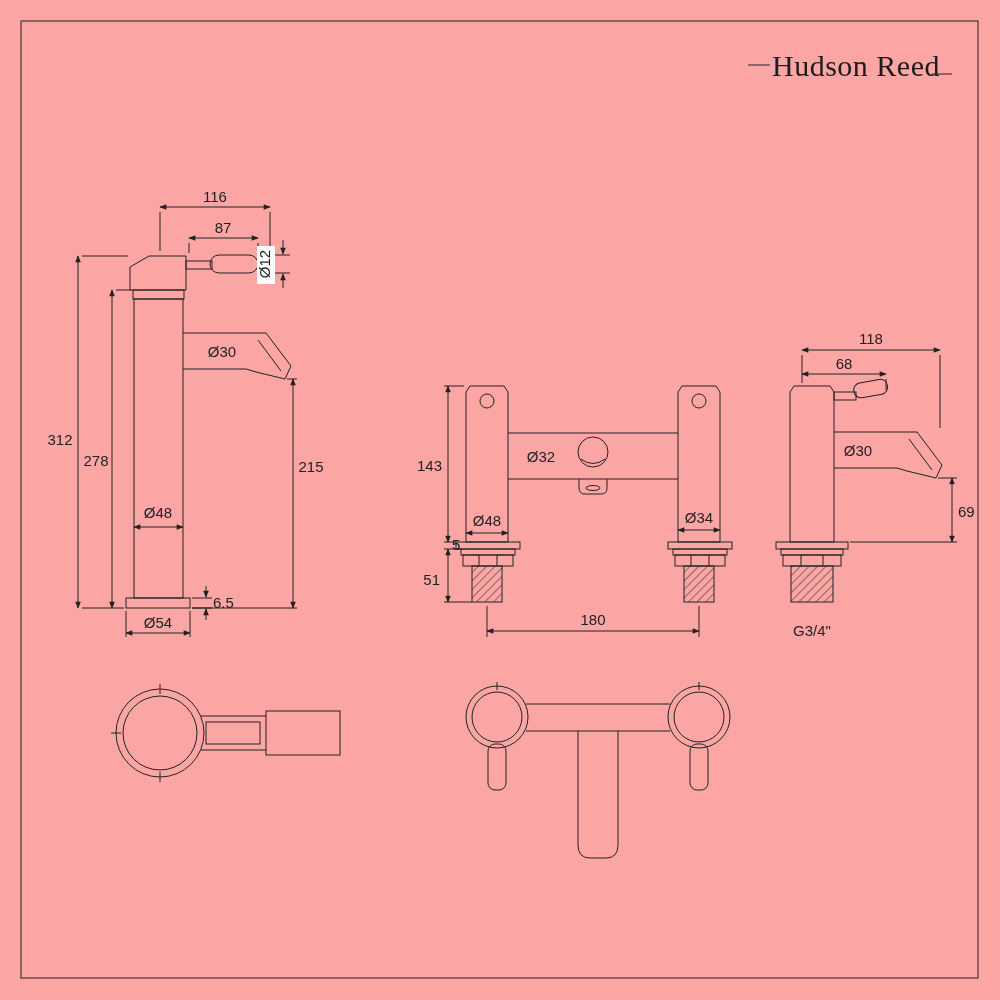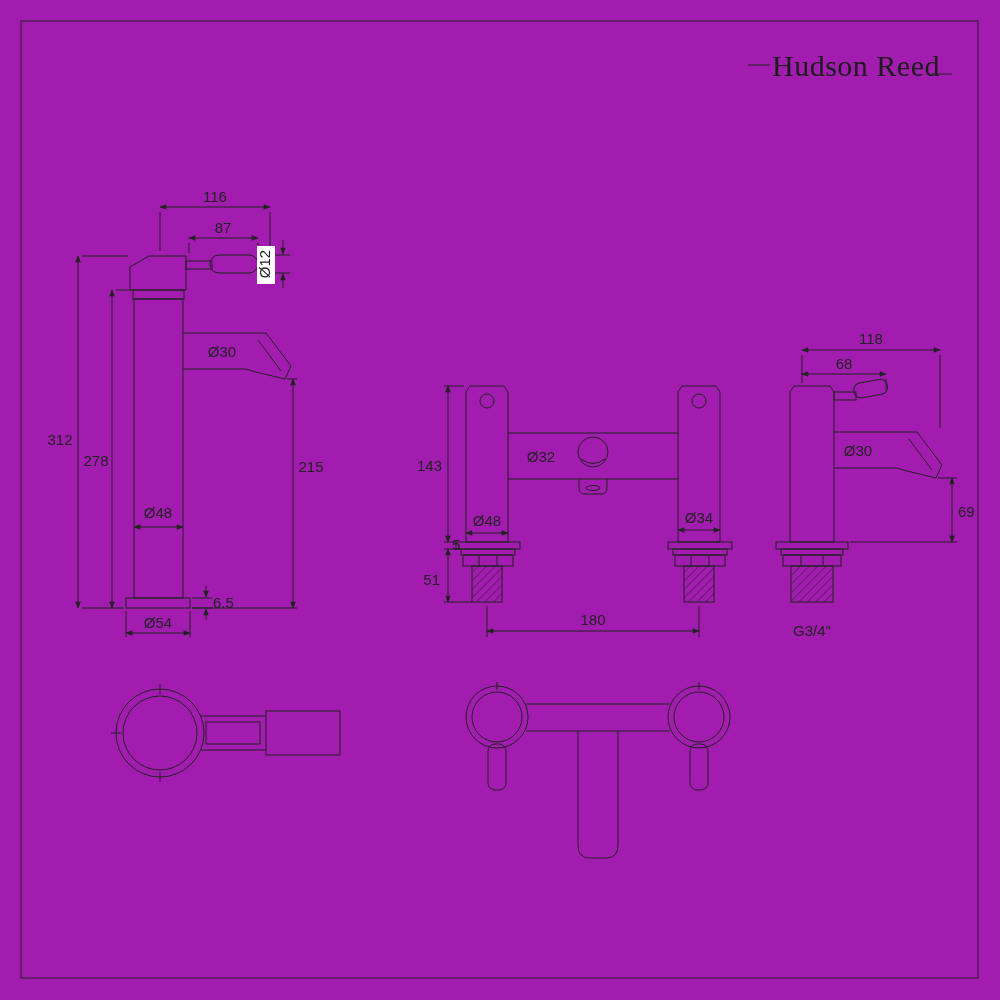--- a/index.html
+++ b/index.html
@@ -1,16 +1,16 @@
 <!DOCTYPE html>
 <html><head>
 <meta charset="utf-8">
 <style>
   html,body{margin:0;padding:0;background:#ffffff;}
-  .canvas{position:relative;width:1000px;height:1000px;background:#a21caf;overflow:hidden;}
+  .canvas{position:relative;width:1000px;height:1000px;background:#fca5a5;overflow:hidden;}
   svg{display:block;}
   svg .s{stroke:#222;stroke-width:1;fill:none;}
   g.fig > *{stroke:#222;stroke-width:1;fill:none;}
   g.dg > line, g.dg > path{stroke:#222;stroke-width:1;fill:none;}
   svg text{font:15px "Liberation Sans", sans-serif;fill:#222;stroke:none;}
   svg text.logo{font:30px "Liberation Serif", serif;fill:#1c1c1c;letter-spacing:.5px;}
 </style>
 </head>
 <body>
 

